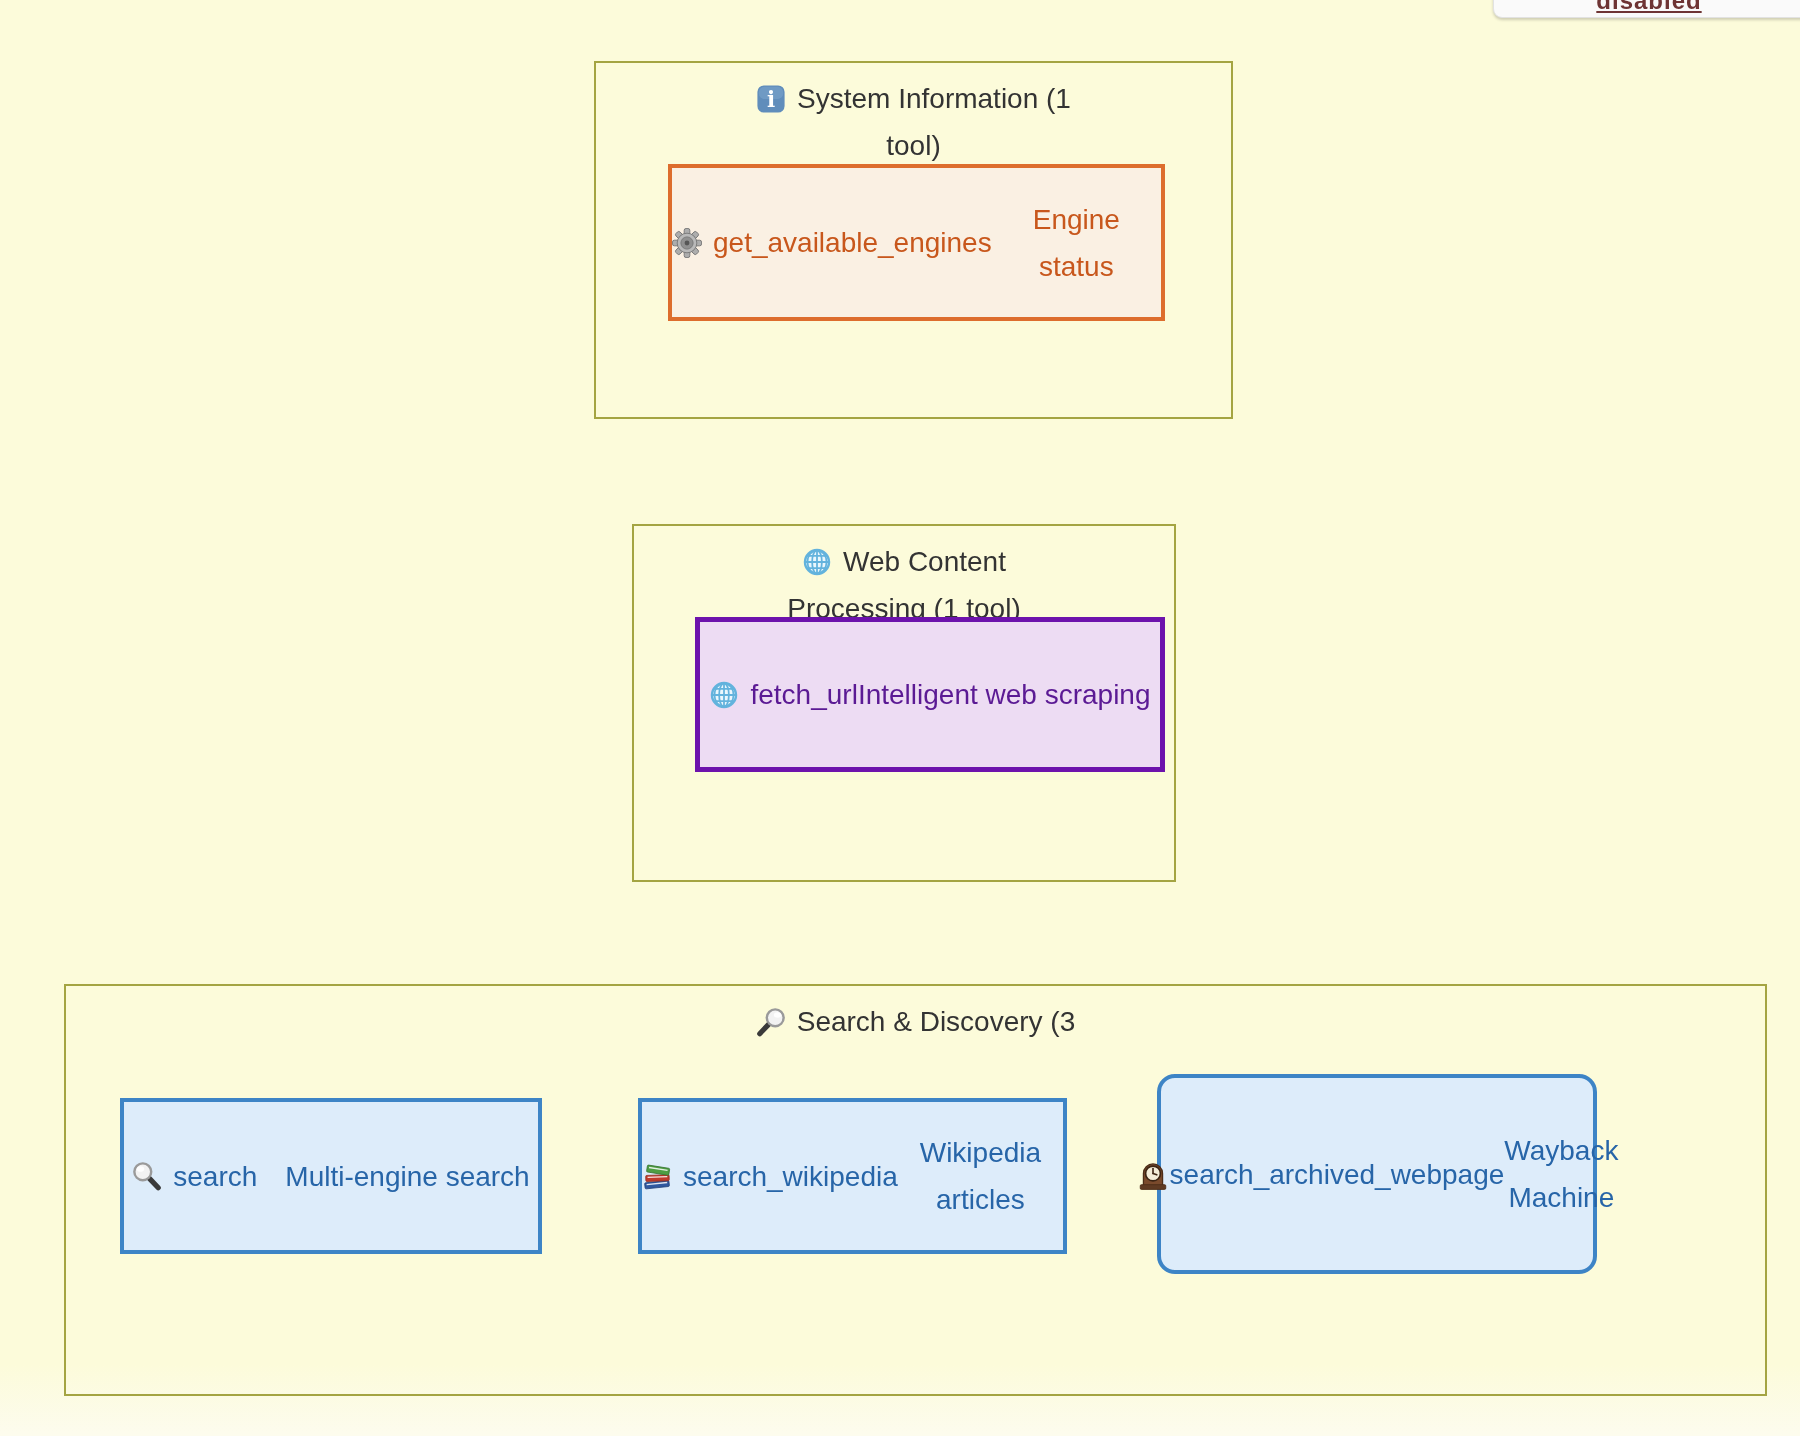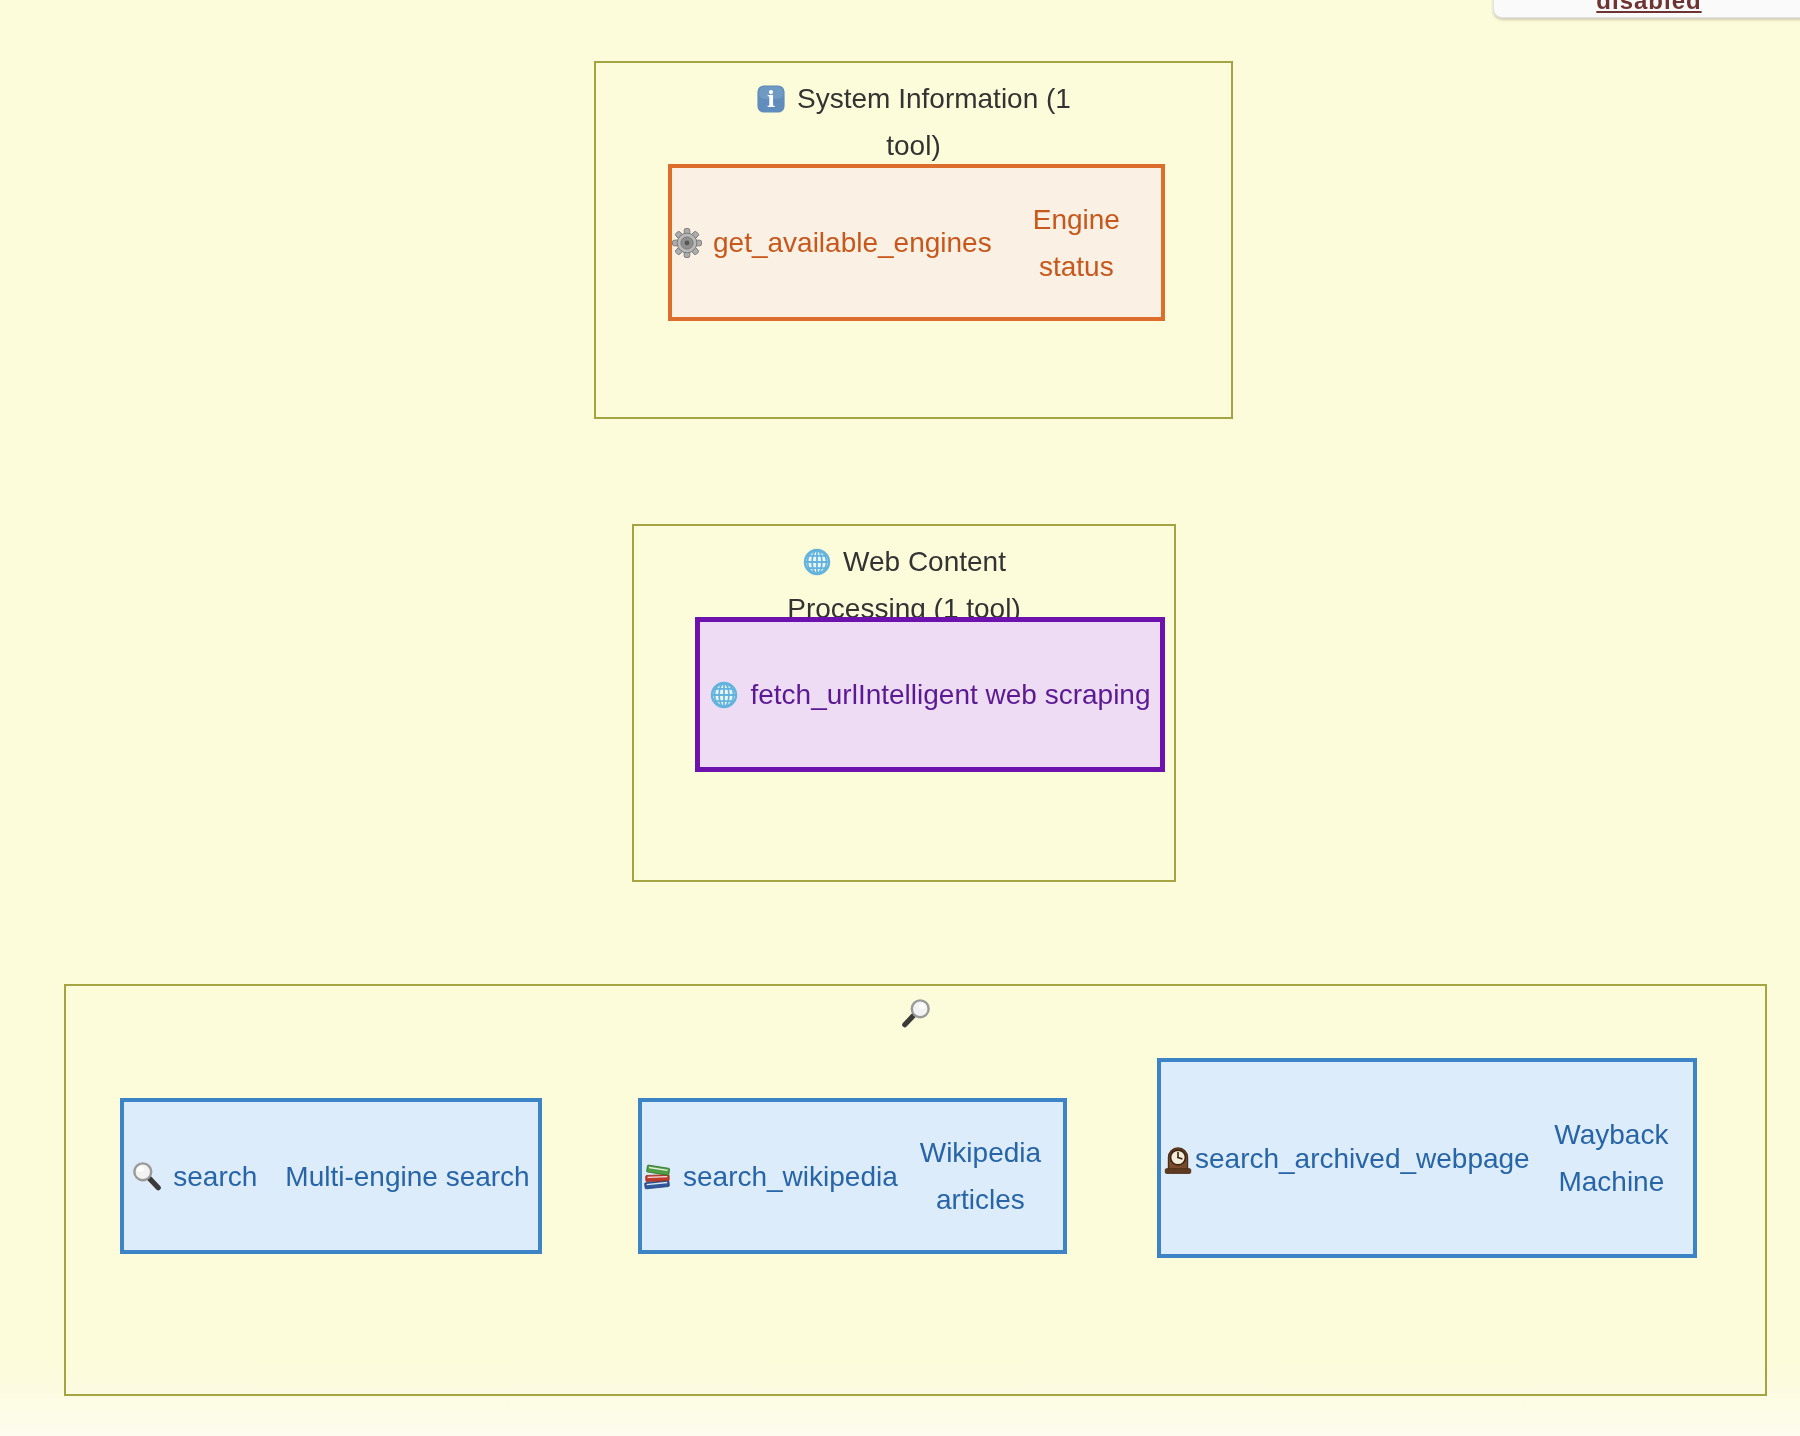--- a/index.html
+++ b/index.html
@@ -33,21 +33,21 @@
   
   #group-system-information{left:594px;top:61px;width:639px;height:358px;}
   #node-get-available-engines{left:72px;top:101px;width:497px;height:157px;}
 
   #group-web-content{left:612px;top:524px;width:544px;height:358px;margin-left:20px;}
   #node-fetch-url{left:61px;top:91px;width:470px;height:155px;}
 
   #group-search-discovery{left:64px;top:984px;width:1703px;height:412px;}
   #node-search{left:54px;top:112px;width:422px;height:156px;gap:28px;}
   #node-search-wikipedia{left:572px;top:112px;width:429px;height:156px;}
-  #node-search-archived{left:1091px;top:72px;width:540px;height:200px;}
+  #node-search-archived{left:1091px;top:88px;width:440px;height:200px;border-radius:18px;}
 
   .icon{width:30px;height:30px;flex:0 0 auto;display:inline-block;}
   .icon-lg{width:34px;height:34px;}
 
   
   .clipped-card{
     position:absolute;left:1493px;top:-32px;width:330px;height:48px;
     background:#fafafa;border:1px solid #e2e2e2;border-radius:9px;
     box-shadow:0 2px 3px rgba(0,0,0,0.18);
     overflow:visible;
@@ -189,20 +189,21 @@
     </div>
   </div>
 </div>
 
 <div class="group" id="group-search-discovery">
   <div class="group-title">
     <div class="title-line">
       <svg class="icon" viewBox="0 0 32 32">
           <use href="#def-magnifier" transform="scale(-1,1) translate(-32,0)"></use>
         </svg>
+      <span>Search &amp; Discovery (3</span>
     </div>
   </div>
 
   <div class="node node-blue" id="node-search">
     <div class="node-line">
       <svg class="icon" viewBox="0 0 32 32">
           <use href="#def-magnifier"></use>
         </svg>
       <span>search</span>
     </div>

